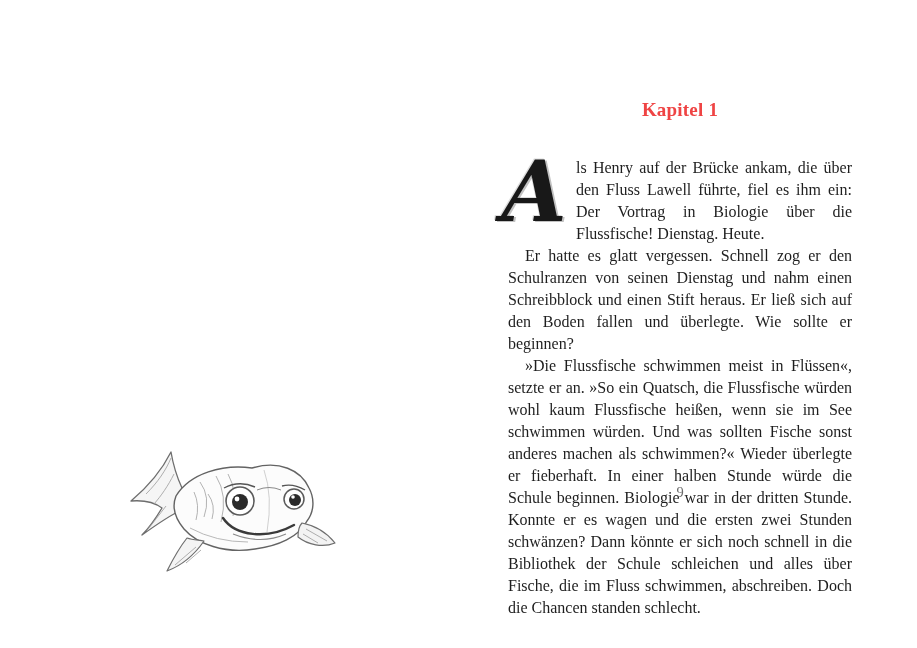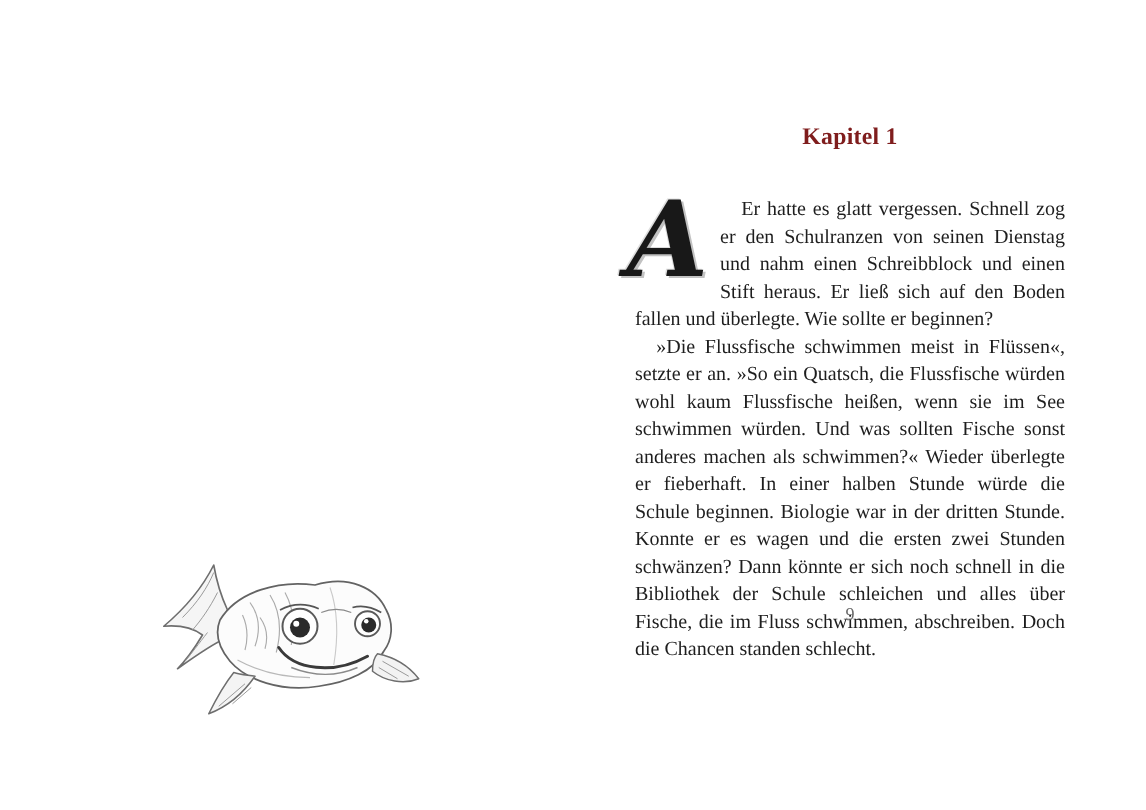--- a/index.html
+++ b/index.html
@@ -38,21 +38,21 @@
     left: 50px;   
     top: 99px;
     width: 344px;
   }
   .chapter-heading {
     margin: 0 0 36px 0;
     text-align: center;
     font-size: 19px;
     font-weight: bold;
     letter-spacing: 0.2px;
-    color: #7f1d1d;
+    color: #ef4444;
   }
   .body-text p {
     margin: 0;
     font-size: 16px;
     line-height: 22px;
     text-align: justify;
     color: #1e1e1e;
     hyphens: auto;
   }
   .body-text p.indented {
@@ -119,21 +119,21 @@
 
       <path d="M88,97 C79,110 67,121 51,127 C57,115 63,104 71,94 C77,96 83,96 88,97 Z" fill="#f4f4f4" stroke="#6e6e6e" stroke-width="1.2" stroke-linejoin="round"></path>
       <path d="M80,103 L59,121 M85,106 L70,119" fill="none" stroke="#9a9a9a" stroke-width="0.8"></path>
     </svg>
   </div>
 
   <div class="right-page">
     <div class="text-column">
       <h1 class="chapter-heading">Kapitel 1</h1>
       <div class="body-text">
-        <p><span class="drop-cap">A</span></p>
+        <p><span class="drop-cap">A</span><span>ls Henry auf der Brücke ankam, die über den Fluss Lawell führte, fiel es ihm ein: Der Vortrag in Biologie über die Flussfische! Dienstag. Heute.</span></p>
         <p class="indented">Er hatte es glatt vergessen. Schnell zog er den Schulranzen von seinen Dienstag und nahm einen Schreibblock und einen Stift heraus. Er ließ sich auf den Boden fallen und überlegte. Wie sollte er beginnen?</p>
         <p class="indented">»Die Flussfische schwimmen meist in Flüssen«, setzte er an. »So ein Quatsch, die Flussfische würden wohl kaum Flussfische heißen, wenn sie im See schwimmen würden. Und was sollten Fische sonst anderes machen als schwimmen?« Wieder überlegte er fieberhaft. In einer halben Stunde würde die Schule beginnen. Biologie war in der dritten Stunde. Konnte er es wagen und die ersten zwei Stunden schwänzen? Dann könnte er sich noch schnell in die Bibliothek der Schule schleichen und alles über Fische, die im Fluss schwimmen, abschreiben. Doch die Chancen standen schlecht.</p>
       </div>
     </div>
     <div class="page-number">9</div>
   </div>
 
 </div>
 
 </body></html>

